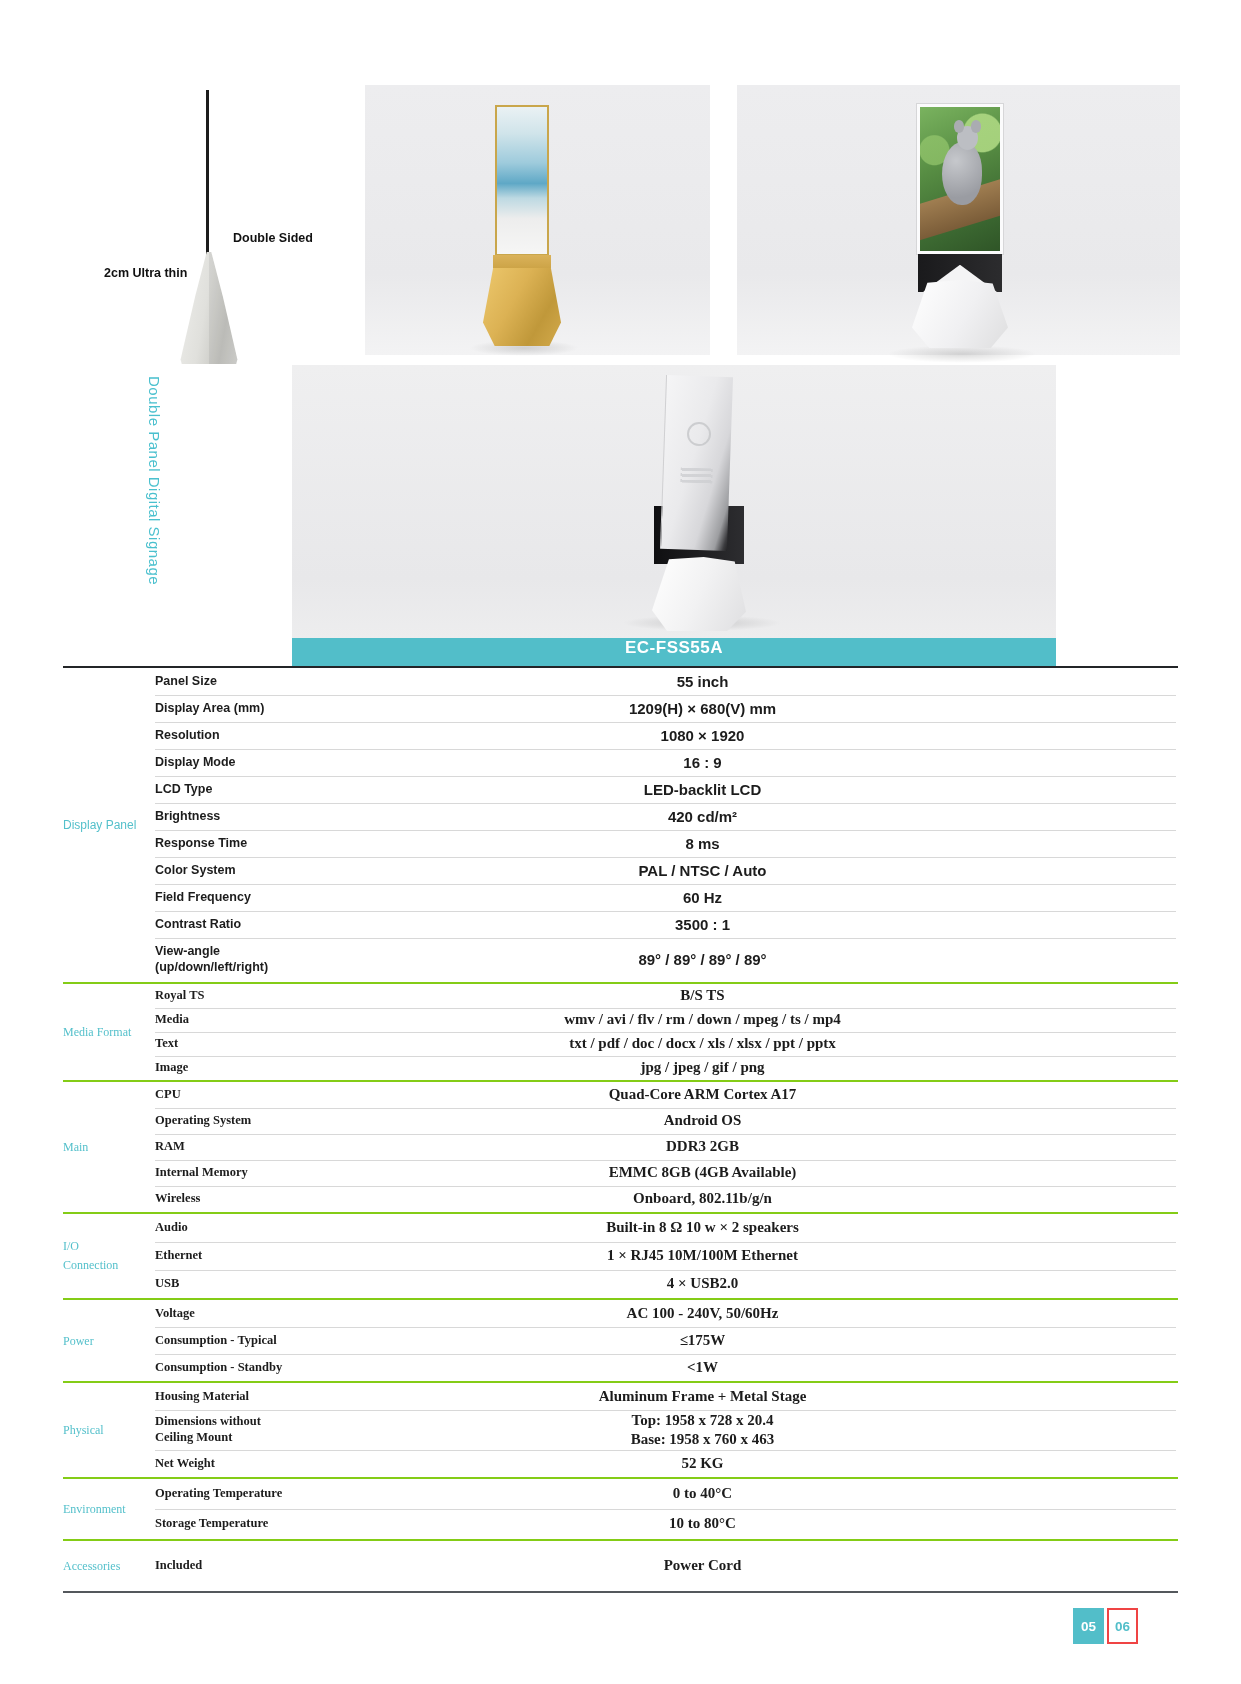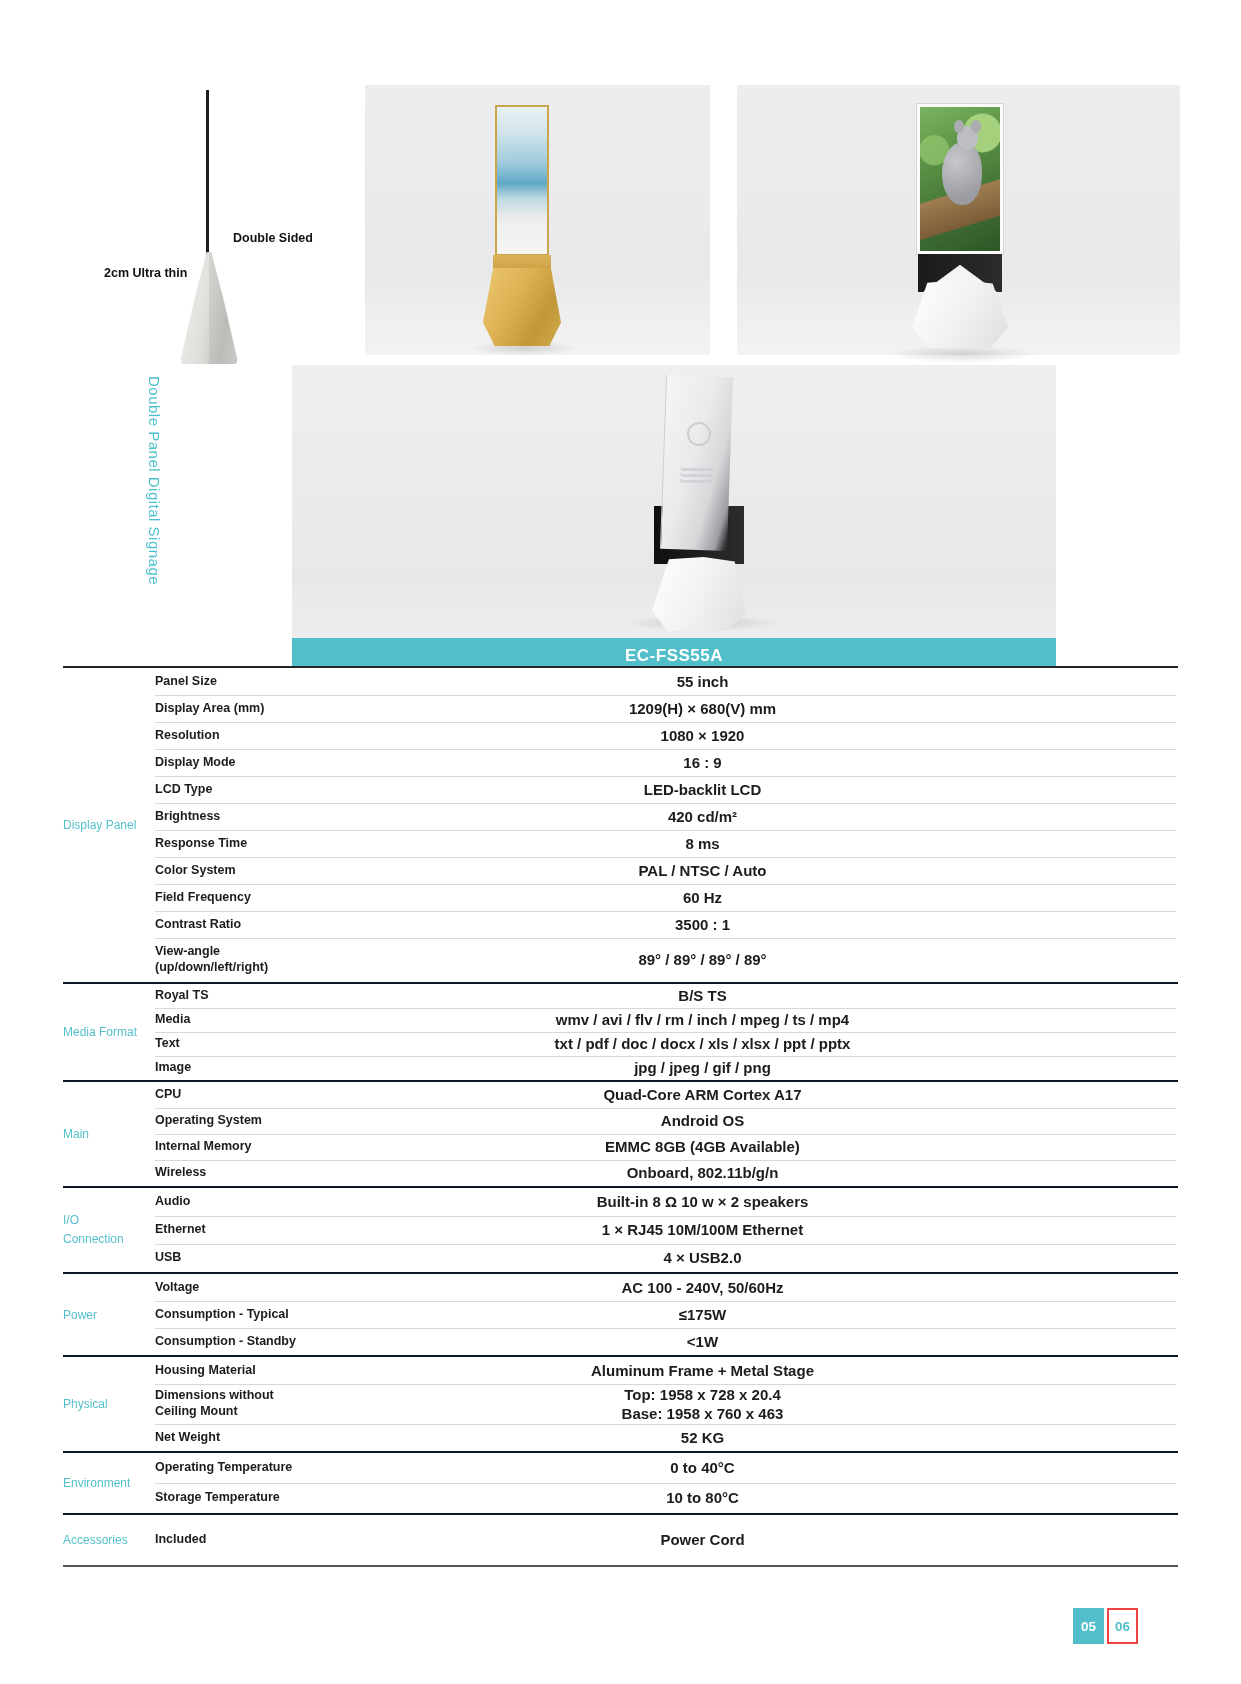--- a/index.html
+++ b/index.html
@@ -77,27 +77,27 @@
     border-left:1px solid #d0d0d2;transform:rotate(2deg);
     background:linear-gradient(105deg,#f5f5f6 0%,#eaeaec 45%,#d7d7da 70%,#9d9ea1 88%,#3c3c3f 96%,#232325 100%);}
   .silver-logo{position:absolute;left:22px;top:46px;width:20px;height:20px;border:2px solid #c4c5c8;border-radius:50%;opacity:.8;}
   .silver-text{position:absolute;left:17px;top:92px;width:32px;height:15px;opacity:.8;
     background:repeating-linear-gradient(0deg,#cdced1 0 3px,transparent 3px 6px);}
   .silver-base{position:absolute;left:2px;top:184px;width:94px;height:74px;z-index:3;
     background:linear-gradient(115deg,#ffffff 0%,#f2f2f3 50%,#dfdfe1 100%);
     clip-path:polygon(18% 3%,55% 0,88% 6%,100% 74%,80% 100%,16% 100%,0 72%);}
   
   .model-banner{position:absolute;left:292px;top:638px;width:764px;height:28px;background:#52bec9;
-    display:flex;align-items:flex-end;justify-content:center;}
+    display:flex;align-items:flex-start;justify-content:center;}
   .model-banner span{color:#ffffff;font-size:17px;font-weight:bold;letter-spacing:.5px;}
   
   .spec-table{position:absolute;left:63px;top:666px;width:1115px;
     border-top:2px solid #232528;border-bottom:2px solid #54585c;}
   .sgroup{position:relative;}
-  .sgroup + .sgroup{border-top:2px solid #0f172a;}
+  .sgroup + .sgroup{border-top:2px solid #84cc16;font-family:Liberation Serif, serif;}
   .scat{position:absolute;left:0;top:50%;transform:translateY(-50%);width:88px;
     font-size:12px;color:#54c0cb;white-space:pre-line;line-height:1.55;}
   .srow{display:flex;position:relative;align-items:stretch;}
   .srow + .srow::before{content:"";position:absolute;left:92px;right:2px;top:0;height:1px;background:#d8d8d8;}
   .sl{width:255px;padding-left:92px;display:flex;align-items:center;
     font-size:12.5px;font-weight:bold;color:#1c1c1c;white-space:pre-line;line-height:1.25;}
   .sv{width:585px;display:flex;align-items:center;justify-content:center;text-align:center;
     font-size:15px;font-weight:bold;color:#1c1c1c;white-space:pre-line;line-height:1.3;}
   .g1 .srow{height:27px;} .g1 .srow.tall{height:44px;}
   .g2 .srow{height:24px;}
@@ -219,41 +219,45 @@
   </section>
 
   <section class="sgroup g2">
     <div class="scat">Media Format</div>
     <div class="srow">
       <div class="sl">Royal TS</div>
       <div class="sv">B/S TS</div>
     </div>
     <div class="srow">
       <div class="sl">Media</div>
-      <div class="sv">wmv / avi / flv / rm / inch / mpeg / ts / mp4</div>
+      <div class="sv">wmv / avi / flv / rm / down / mpeg / ts / mp4</div>
     </div>
     <div class="srow">
       <div class="sl">Text</div>
       <div class="sv">txt / pdf / doc / docx / xls / xlsx / ppt / pptx</div>
     </div>
     <div class="srow">
       <div class="sl">Image</div>
       <div class="sv">jpg / jpeg / gif / png</div>
     </div>
   </section>
 
   <section class="sgroup g3">
     <div class="scat">Main</div>
     <div class="srow">
       <div class="sl">CPU</div>
       <div class="sv">Quad-Core ARM Cortex A17</div>
     </div>
     <div class="srow">
       <div class="sl">Operating System</div>
       <div class="sv">Android OS</div>
+    </div>
+    <div class="srow">
+      <div class="sl">RAM</div>
+      <div class="sv">DDR3 2GB</div>
     </div>
     <div class="srow">
       <div class="sl">Internal Memory</div>
       <div class="sv">EMMC 8GB (4GB Available)</div>
     </div>
     <div class="srow">
       <div class="sl">Wireless</div>
       <div class="sv">Onboard, 802.11b/g/n</div>
     </div>
   </section>

